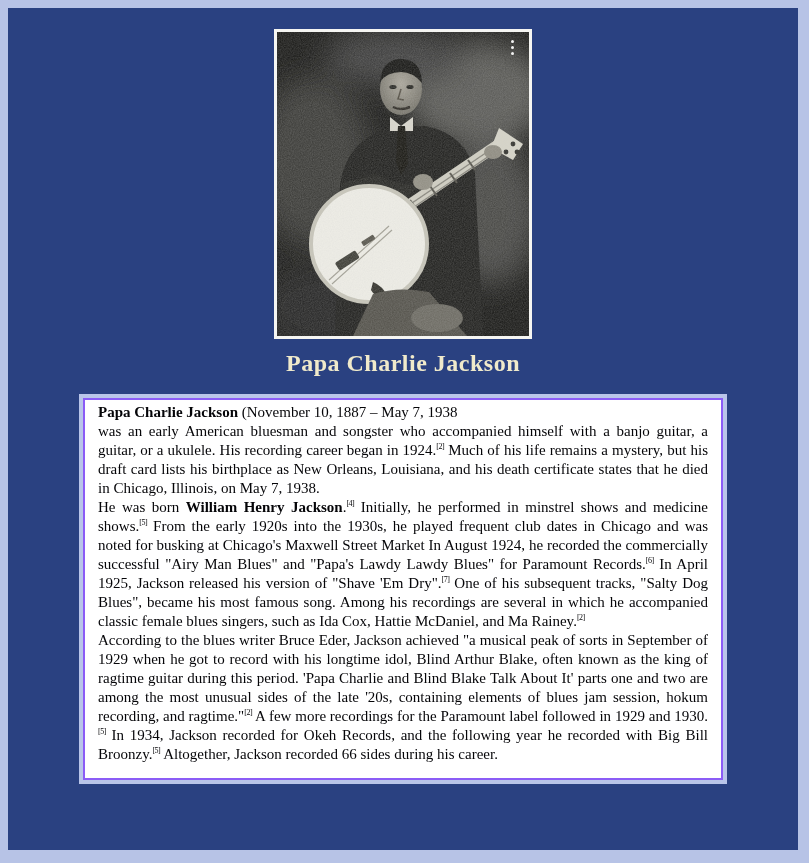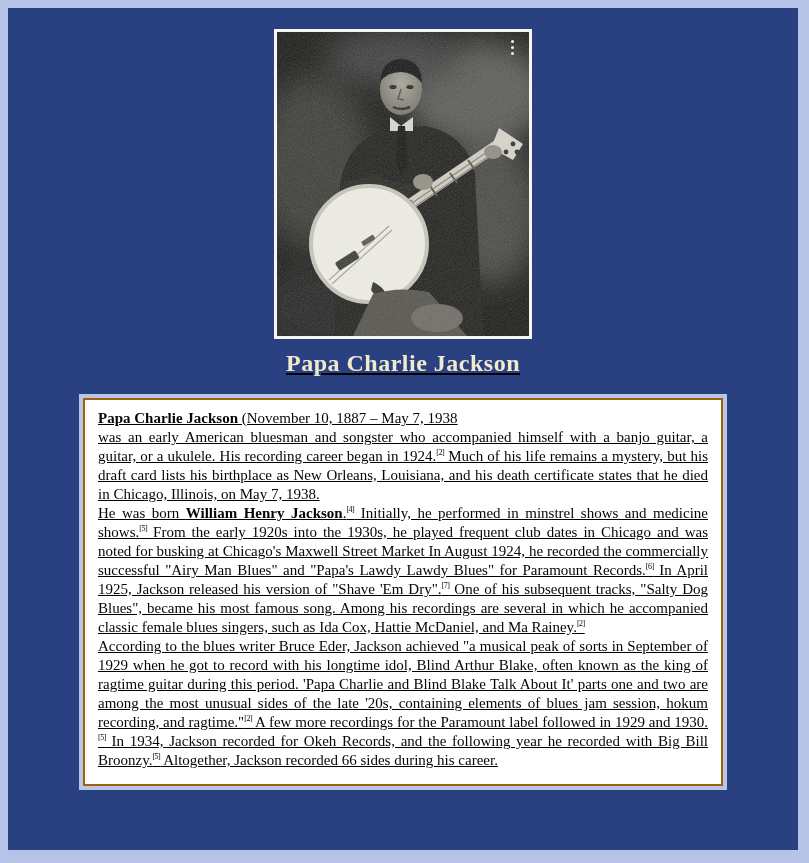--- a/index.html
+++ b/index.html
@@ -5,21 +5,20 @@
   html,body{margin:0;padding:0;}
   body{
     width:809px;height:863px;
     background:#b7c3e6;
     font-family:"Liberation Serif","DejaVu Serif",serif;
     position:relative;overflow:hidden;
   }
   .panel{
     position:absolute;left:8px;top:8px;right:11px;bottom:13px;
     background:#2a4181;
-    text-decoration:underline;
   }
   
   .photo-wrap{
     width:258px;margin:21px auto 0;position:relative;
   }
   .photo-frame{
     border:3px solid #f5f5f2;
     width:252px;height:304px;
     background:#161616;
     line-height:0;
@@ -42,22 +41,22 @@
   }
   
   .box-outer{
     width:648px;margin:17px auto 0;
     background:#b9c5e9;
     padding:4px;
     box-sizing:border-box;
   }
   .box-inner{
     background:#ffffff;
-    border:2px solid #a16207;
-    padding:9px 13px 14px 13px;
+    border:2px solid #8b5cf6;
+    padding:3px 13px 14px 13px;
     min-height:352px;
     box-sizing:border-box;
   }
   .box-inner p{
     margin:0;
     font-size:15px;
     line-height:19px;
     text-align:justify;
     color:#050508;
   }

